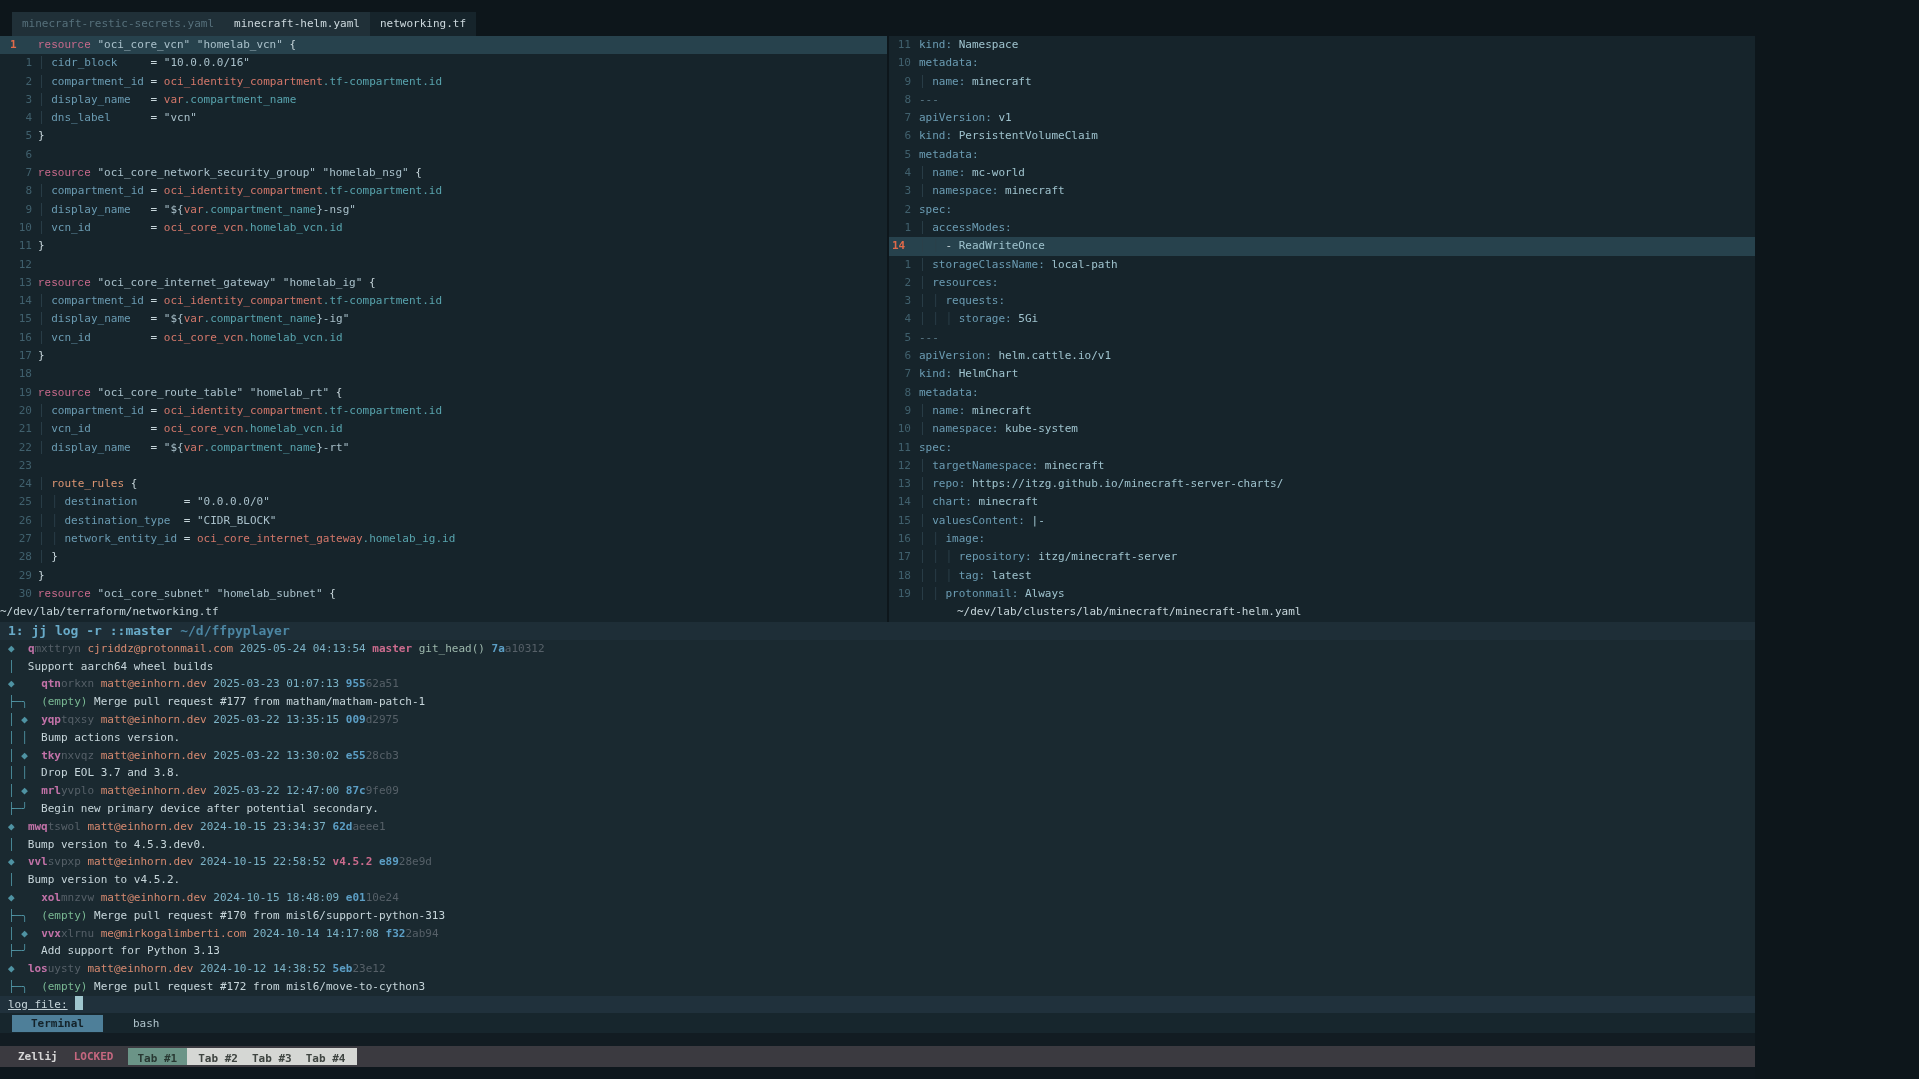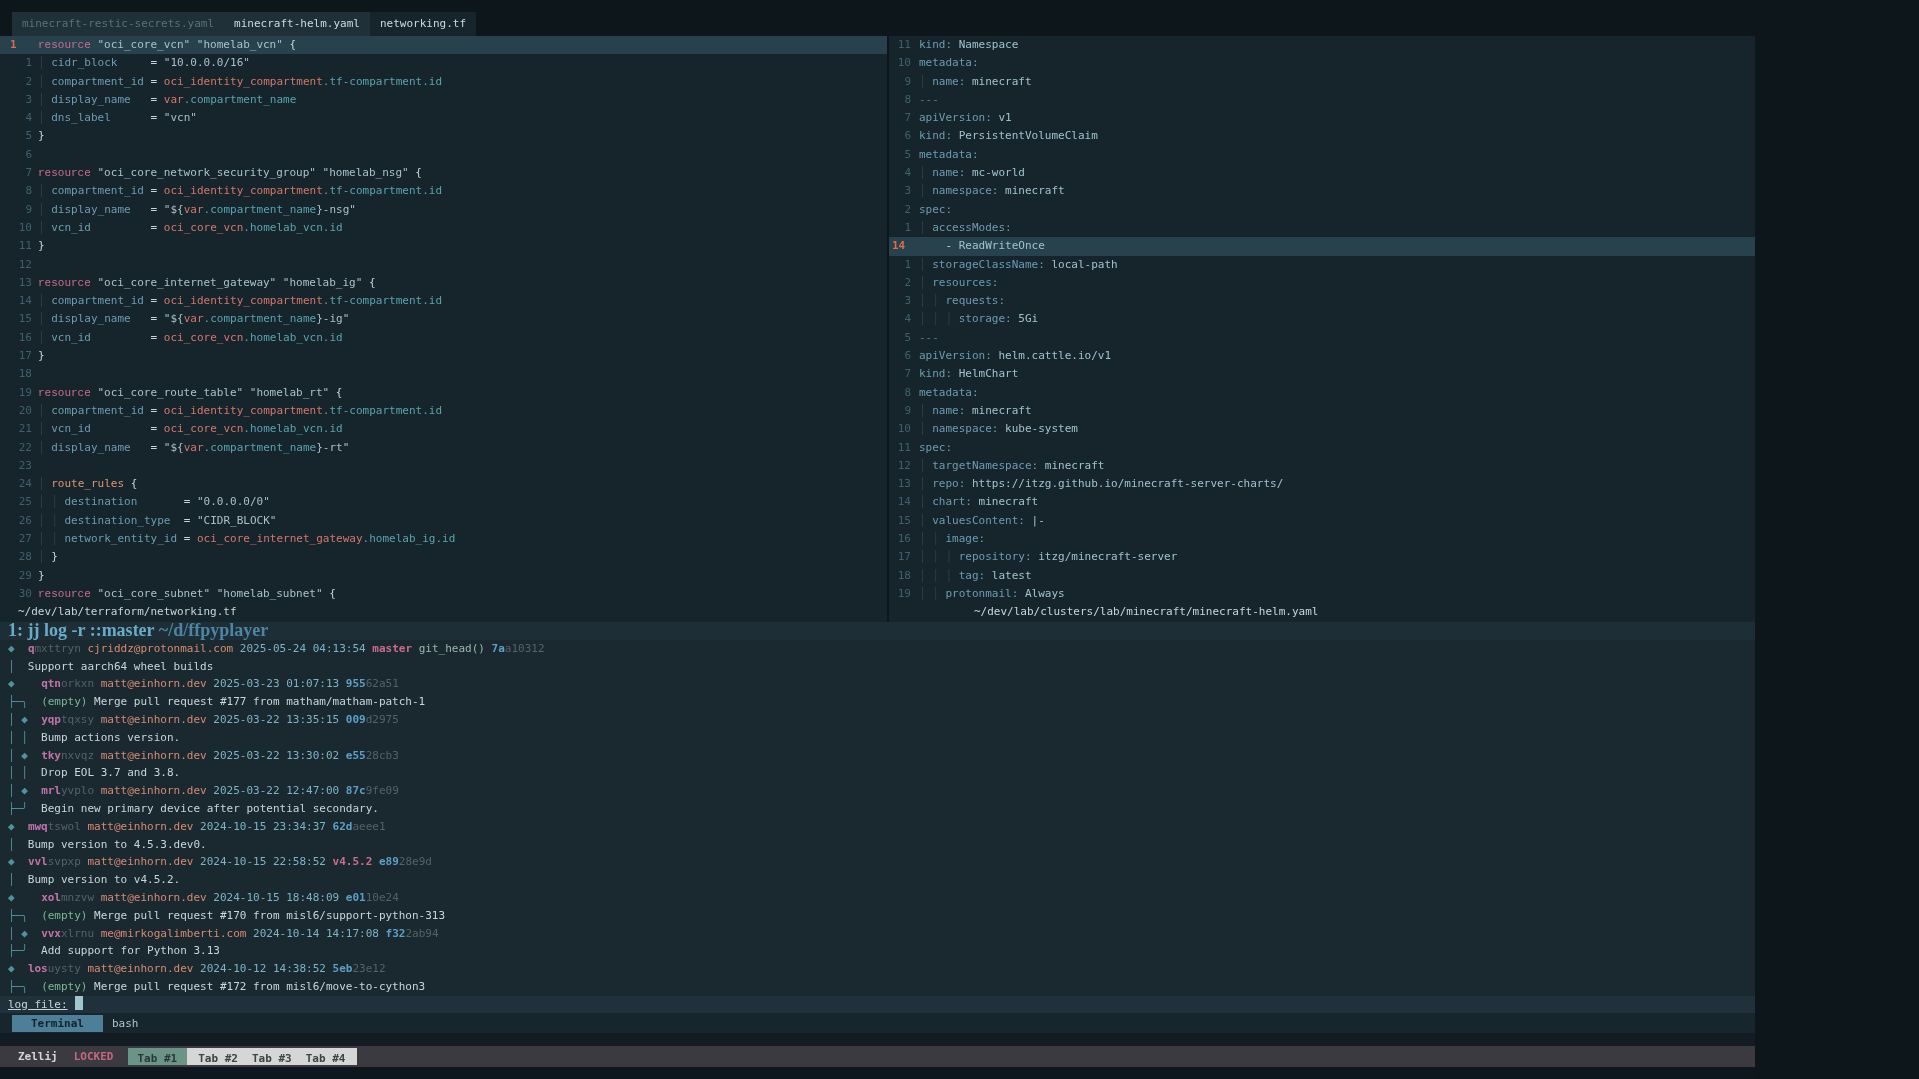--- a/index.html
+++ b/index.html
@@ -19,44 +19,44 @@
   #pane-left{width:889px;flex:none;border-right:2px solid #0d161b;box-sizing:border-box;}
   #pane-right{flex:1;}
   .row{height:18.3px;display:flex;white-space:pre;}
   .row.cursorline{background:#27424d;}
   .gutter{flex:none;width:34px;text-align:right;padding-right:2px;box-sizing:border-box;color:#40606d;}
   #pane-right .gutter{width:24px;}
   .gutter.cursor-num{text-align:left;padding-left:10px;color:#e06a4a;font-weight:bold;}
   #pane-right .gutter.cursor-num{padding-left:3px;}
   .code{padding-left:4px;white-space:pre;}
   #pane-right .code{padding-left:6px;}
-  .statusline{height:18.3px;line-height:18.3px;padding-left:18px;color:#c7d6db;white-space:pre;}
-  #pane-right .statusline{padding-left:85px;}
+  .statusline{height:18.3px;line-height:18.3px;color:#c7d6db;white-space:pre;}
+  #pane-right .statusline{padding-left:68px;}
   
   .tk-t{color:#c7d6db;} .tk-kw{color:#cb6b8d;font-family:Liberation Mono, monospace;} .tk-str{color:#a9c0ca;}
   .tk-prop{color:#6b9cb3;} .tk-ref{color:#d3776a;} .tk-mem{color:#58a4ae;}
   .tk-orn{color:#dd9673;} .tk-gd{color:#2b404b;}
   .tk-key{color:#6b9cb3;} .tk-val{color:#9fc3ce;} .tk-dim{color:#5a7a87;}
   
   .tk-gr{color:#4f93a3;} .tk-cid{color:#c272a8;font-weight:bold;} .tk-idd{color:#566068;}
   .tk-em{color:#d78a70;} .tk-dt{color:#7cb3c7;} .tk-bk{color:#cb6b8d;font-weight:bold;}
   .tk-gh{color:#9db8ac;} .tk-oid{color:#5c9fc6;font-weight:bold;} .tk-mt{color:#79b893;}
   .tk-ds{color:#c7d6db;}
   
   #terminal{flex:1;background:#1a2930;overflow:hidden;line-height:17.8px;}
   .trow{height:17.8px;padding-left:8px;white-space:pre;}
-  .trow.title{background:#1e2e37;font-size:18px;font-weight:bold;font-family:Liberation Serif, serif;}
+  .trow.title{background:#1e2e37;font-size:13px;font-weight:bold;}
   .title-cmd{color:#69abc9;} .title-path{color:#4c86a3;}
   .trow.prompt{background:#20313c;}
   .prompt-text{text-decoration:underline;color:#c7d6db;}
   .term-cursor{display:inline-block;width:8px;height:14px;background:#9fc6ce;margin-left:7px;vertical-align:-2px;}
   
   #term-tabbar{height:20px;flex:none;background:#17262d;display:flex;align-items:center;padding-left:12px;}
   .term-tab-active{background:#4e7f99;color:#14232a;font-weight:bold;padding:2px 19px;}
-  .term-tab-plain{color:#b0c4cc;margin-left:9px;}
+  .term-tab-plain{color:#b0c4cc;margin-left:30px;}
   
   #gap{height:13px;flex:none;background:#121c22;}
   #zellij-bar{height:21px;flex:none;background:#3b3a40;display:flex;align-items:center;padding-left:18px;font-weight:bold;}
   #zj-app{color:#d6d6d6;margin-right:16px;}
   #zj-mode{color:#c5677f;margin-right:14px;}
   .zj-tab-active{background:#6b9487;color:#283832;padding:2px 10px;height:17px;line-height:17px;box-sizing:border-box;}
   #zj-tabs-rest{background:#d5d7d4;color:#3e4440;padding:2px 4px;height:17px;line-height:17px;box-sizing:border-box;display:inline-flex;}
   #zj-tabs-rest span{padding:0 7px;}
   #bottom-strip{height:12px;flex:none;background:#0e171d;}
 </style>

